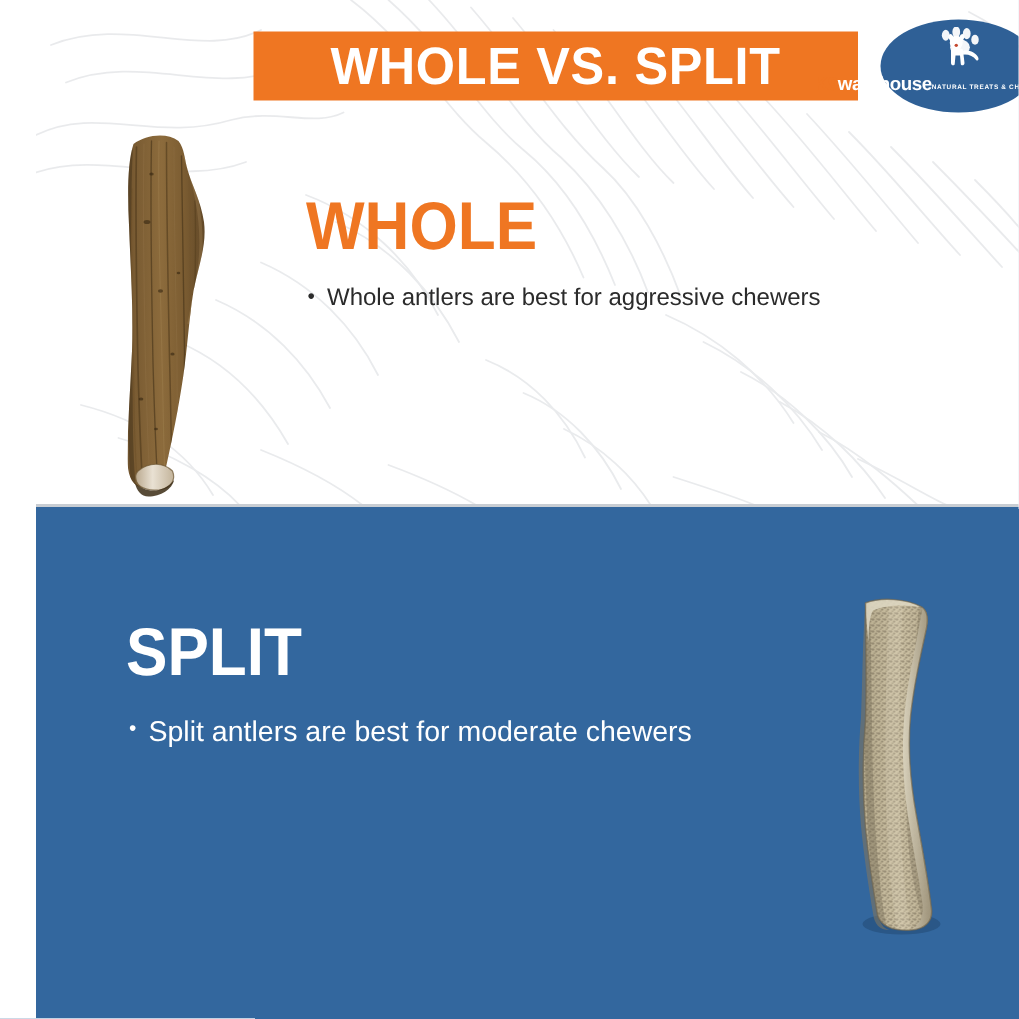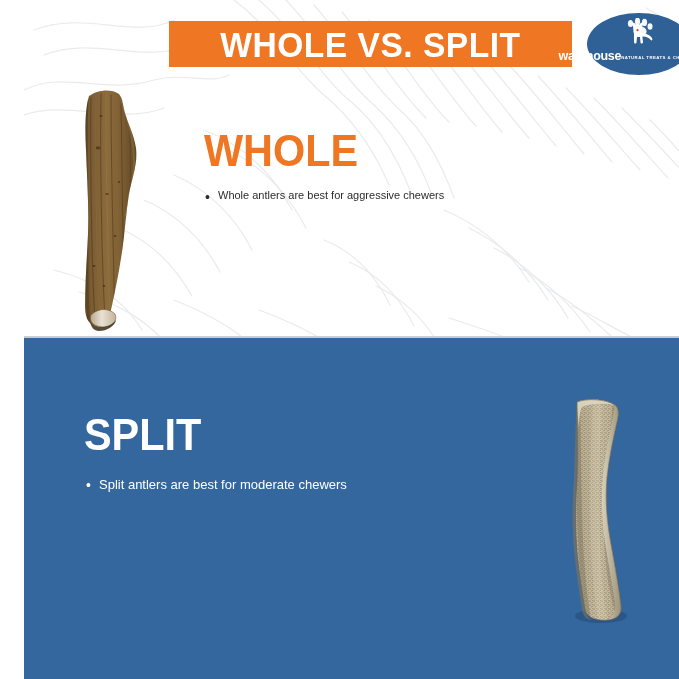--- a/index.html
+++ b/index.html
@@ -145,21 +145,21 @@
     transform-origin: left top;
   }
   .whole-bullets {
     position: absolute;
     left: 181px;
     top: 188px;
     width: 445px;
   }
   .whole-bullets li {
     color: #2b2b2b;
-    font-size: 11px;
+    font-size: 16px;
     line-height: 1.33;
     margin-bottom: 16px;
     list-style: none;
     position: relative;
     padding-left: 13px;
   }
   .whole-bullets li:before {
     content: "\2022";
     position: absolute;
     left: 0;
@@ -193,21 +193,21 @@
   ul.split-bullets {
     position: absolute;
     left: 62px;
     top: 476px;
     width: 460px;
     margin: 0;
     padding: 0;
   }
   .split-bullets li {
     color: #ffffff;
-    font-size: 13px;
+    font-size: 19px;
     line-height: 1.33;
     margin-bottom: 20px;
     list-style: none;
     position: relative;
     padding-left: 13px;
   }
   .split-bullets li:before {
     content: "\2022";
     position: absolute;
     left: 0;

